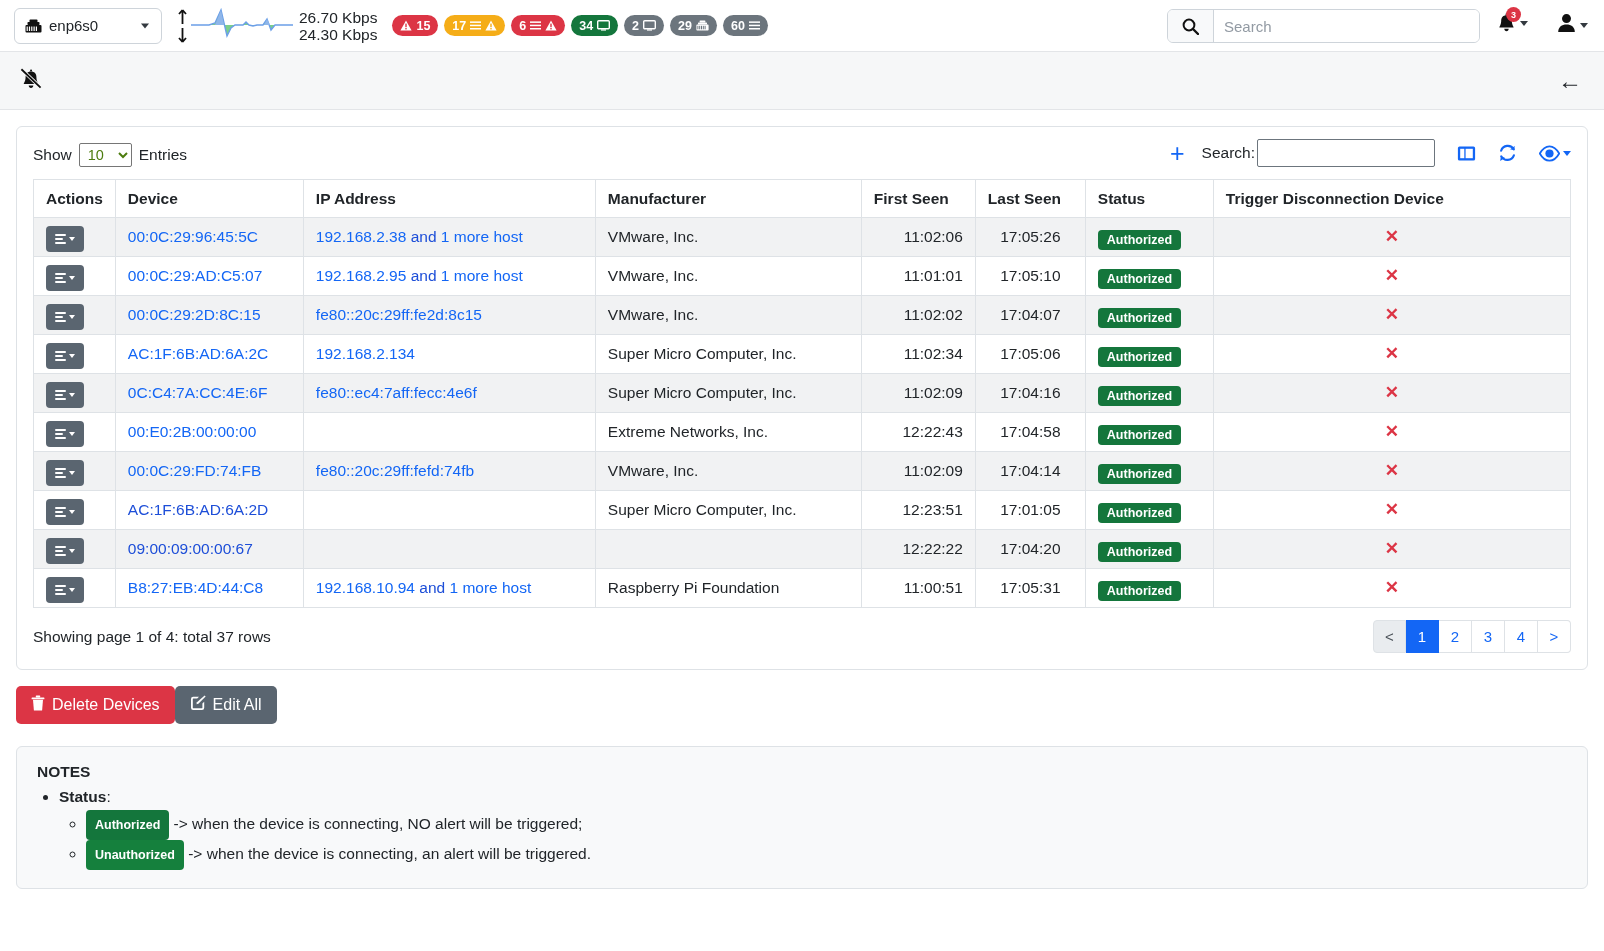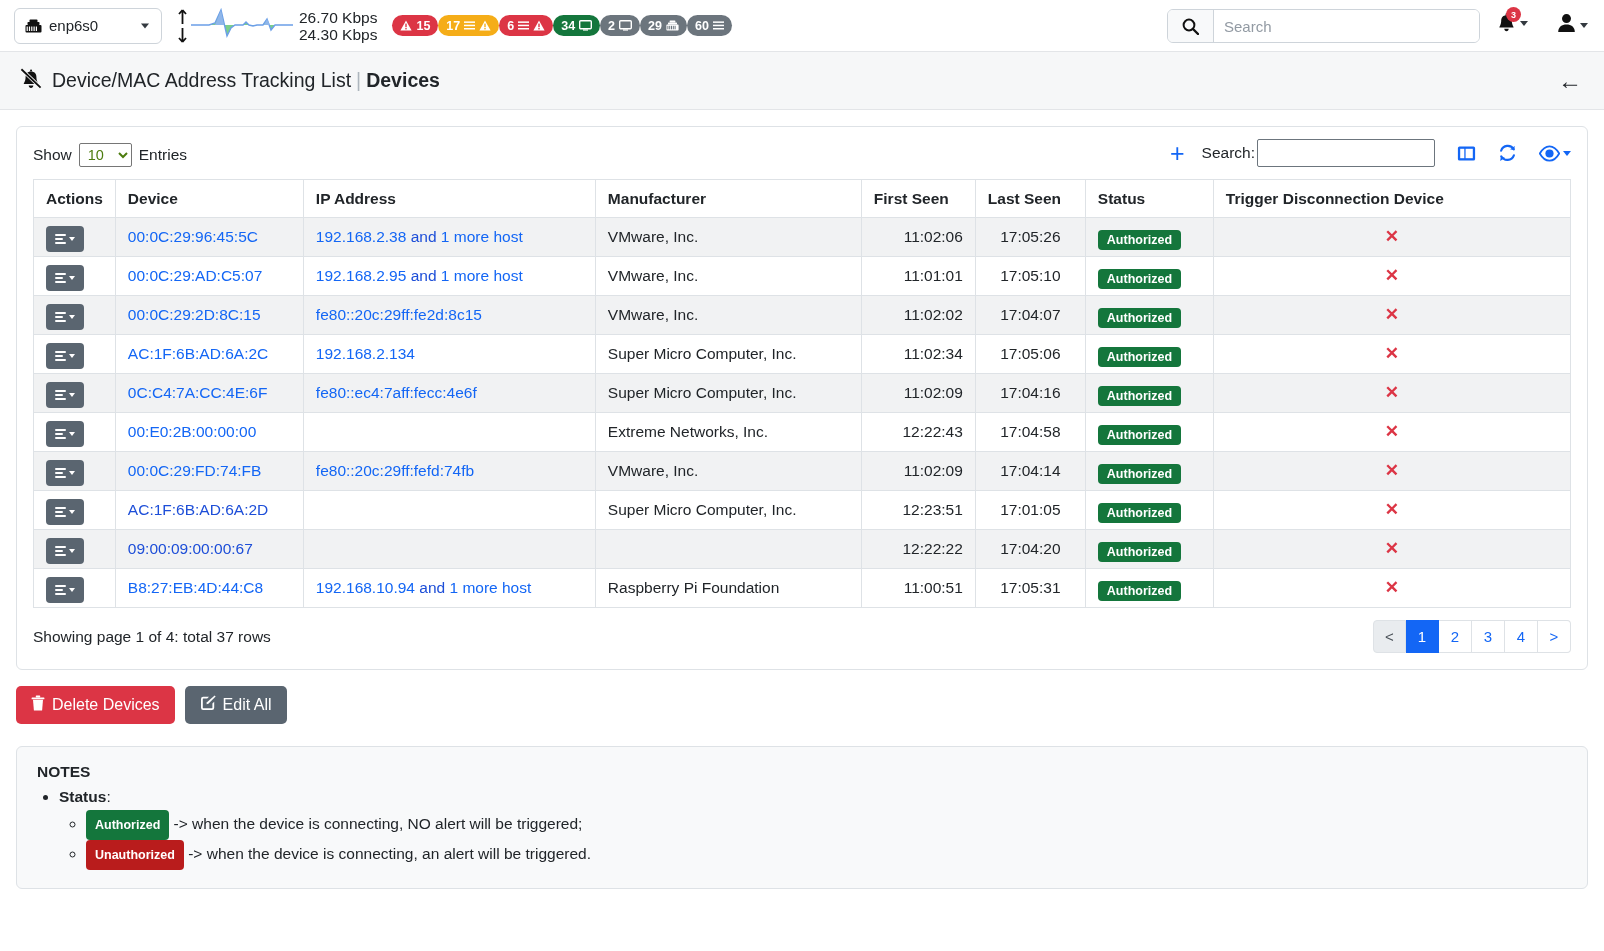--- a/index.html
+++ b/index.html
@@ -46,21 +46,21 @@
     font-size: 19px; line-height: 12px; color: #111;
   }
   .spark { margin-left: 2px; }
   .speeds {
     margin-left: 6px;
     font-size: 15.5px;
     line-height: 17px;
     color: #212529;
     white-space: nowrap;
   }
-  .pills { display: flex; align-items: center; margin-left: 15px; }
+  .pills { display: flex; align-items: center; gap: 6px; margin-left: 15px; }
   .pill {
     display: inline-flex; align-items: center; gap: 4px;
     height: 21px; padding: 0 8px;
     border-radius: 11px;
     color: #fff;
     font-size: 12.5px;
     font-weight: bold;
     white-space: nowrap;
   }
   .pill svg { display:block; }
@@ -233,21 +233,21 @@
     display: flex; align-items: center; justify-content: center;
     font-size: 15px; color: #1366f5; background: #fff;
   }
   .pagination .pg:first-child { border-left-width: 1px; border-radius: 4px 0 0 4px; background:#e9ecef; color:#495057; }
   .pagination .pg:last-child { border-radius: 0 4px 4px 0; }
   .pagination .pg.active { background: #1366f5; border-color: #1366f5; color: #fff; }
 
   
   .actionbar {
     margin: 16px 16px 0 16px;
-    display: flex; gap: 10px;
+    display: flex; 
   }
   .btn {
     display: inline-flex; align-items: center; gap: 7px;
     height: 38px; padding: 0 15px;
     border-radius: 5px; border: 0;
     font-size: 16px; color: #fff;
     font-family: inherit; cursor: pointer;
   }
   .btn-danger { background: #dc3545; }
   .btn-secondary { background: #5a6570; }
@@ -434,23 +434,20 @@
 
 <div class="pagehead">
   <span>
     <svg width="22" height="22" viewBox="0 0 22 22">
       <path d="M11 3.4 C7.6 3.4 5.6 5.6 5.6 8.9 C5.6 13.4 3.7 14.9 3.7 16.1 L18.3 16.1 C18.3 14.9 16.4 13.4 16.4 8.9 C16.4 5.6 14.4 3.4 11 3.4 Z" fill="#111"></path>
       <rect x="10.1" y="1.4" width="1.9" height="2.2" rx="0.8" fill="#111"></rect>
       <path d="M8.7 17.4 C8.7 18.8 9.7 19.9 11 19.9 C12.3 19.9 13.3 18.8 13.3 17.4 Z" fill="#111"></path>
       <line x1="1.4" y1="1.2" x2="20.6" y2="19.6" stroke="#fff" stroke-width="3.4"></line>
       <line x1="1.4" y1="1.2" x2="20.6" y2="19.6" stroke="#111" stroke-width="1.9"></line>
     </svg>
-  </span>
-  <span class="ttl">
-    <span>Device/MAC Address Tracking List</span><span class="sep">|</span><b>Devices</b>
   </span>
   <span class="back-arrow">←</span>
 </div>
 
 <div class="card">
 
   <div class="card-toolbar">
     <div class="show-entries">
       <span>Show</span>
       <select id="entries-select"><option value="10">10</option><option value="25">25</option><option value="50">50</option><option value="100">100</option></select>
@@ -708,17 +705,17 @@
   </button>
 </div>
 
 <div class="notes">
   <h4>NOTES</h4>
   <ul>
     <li>
       <span class="lbl-b">Status</span><span>:</span>
       <ul id="notes-sub">
           <li><span class="badge-unauth" style="background:#14763c">Authorized</span> <span>-&gt; when the device is connecting, NO alert will be triggered;</span></li>
-          <li><span class="badge-unauth" style="background:#b91c1c">Unauthorized</span> <span>-&gt; when the device is connecting, an alert will be triggered.</span></li>
+          <li><span class="badge-unauth" style="background:#15803d">Unauthorized</span> <span>-&gt; when the device is connecting, an alert will be triggered.</span></li>
         </ul>
     </li>
   </ul>
 </div>
 
 </body></html>

